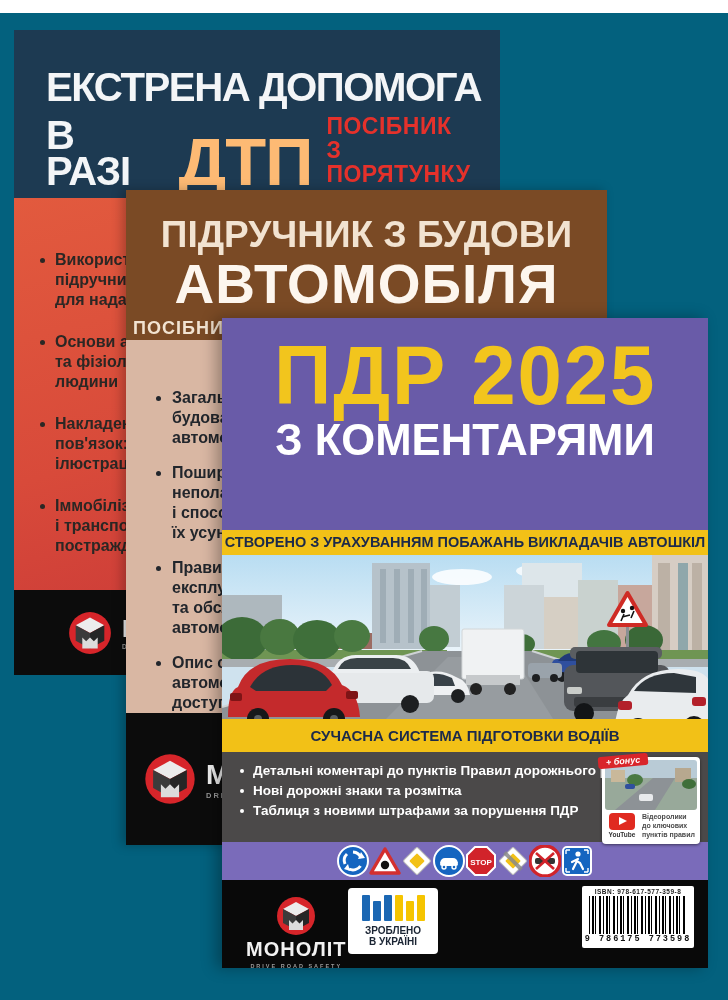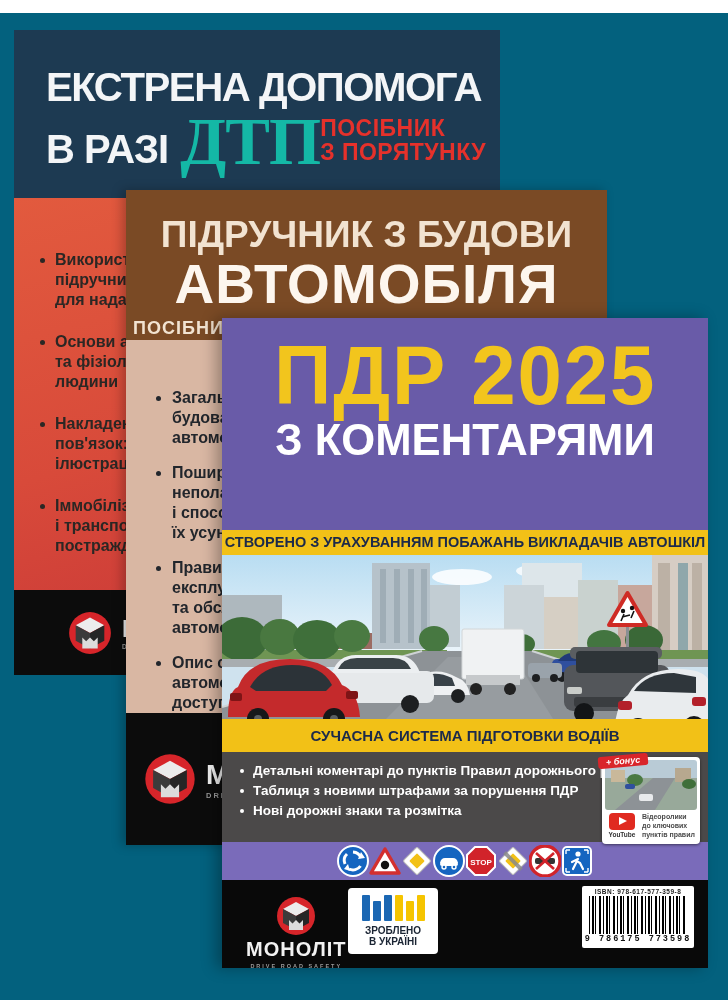--- a/index.html
+++ b/index.html
@@ -8,22 +8,22 @@
   .bg-teal{position:absolute;left:0;top:13px;width:728px;height:987px;background:#03617e;}
 
   .book{position:absolute;display:flex;flex-direction:column;}
   
   .book1{left:14px;top:30px;width:486px;height:645px;z-index:1;}
   .b1-header{height:168px;background:#1d3a52;padding:34px 10px 0 32px;box-sizing:border-box;}
   .b1-line1{color:#f3f5f7;font-weight:bold;font-size:41px;letter-spacing:-1.5px;white-space:nowrap;
             transform:scaleX(.98);transform-origin:left;}
   .b1-row2{display:flex;align-items:flex-end;margin-top:4px;}
   .b1-line2{color:#f3f5f7;font-weight:bold;font-size:40px;letter-spacing:-1px;line-height:.9;}
-  .b1-dtp{color:#14b8a6;font-weight:bold;font-size:67px;letter-spacing:-1px;line-height:.78;margin-left:12px;font-family:Liberation Serif, serif;}
-  .b1-badge{color:#e5312b;font-weight:bold;font-size:23px;line-height:1.04;margin-left:0;
+  .b1-dtp{color:#fdba74;font-weight:bold;font-size:67px;letter-spacing:-1px;line-height:.78;margin-left:12px;}
+  .b1-badge{color:#e5312b;font-weight:bold;font-size:23px;line-height:1.04;margin-left:14px;
             letter-spacing:.5px;padding-bottom:2px;white-space:pre-line;}
   .b1-body{height:392px;background:linear-gradient(165deg,#e25a3e 0%,#d84a3a 55%,#c93837 100%);
            padding:52px 0 0 26px;box-sizing:border-box;color:#2b2724;}
   .b1-body ul,.b2-body ul,.b3-bullets ul{list-style:none;margin:0;padding:0;}
   .b1-body li{position:relative;padding-left:15px;font-size:16px;font-weight:bold;line-height:20px;
               margin-bottom:22px;white-space:pre-line;}
   .b1-body li::before{content:"";position:absolute;left:0;top:8px;width:5px;height:5px;border-radius:50%;background:#2b2724;}
   .b1-footer{height:85px;background:#0c0c0c;display:flex;align-items:center;padding-left:54px;box-sizing:border-box;}
 
   
@@ -316,22 +316,22 @@
         </g>
       </svg>
     </div>
 
     <div class="b3-strip b3-strip2">СУЧАСНА СИСТЕМА ПІДГОТОВКИ ВОДІЇВ</div>
 
     <div class="b3-gray">
       <div class="b3-bullets">
         <ul>
           <li>Детальні коментарі до пунктів Правил дорожнього руху</li>
+          <li>Нові дорожні знаки та розмітка</li>
           <li>Таблиця з новими штрафами за порушення ПДР</li>
-          <li>Нові дорожні знаки та розмітка</li>
         </ul>
       </div>
       <div class="bonus-card">
         <div class="bonus-ribbon">+ бонус</div>
         <div class="bonus-scene">
           <svg width="92" height="50" viewBox="0 0 92 50">
             <rect width="92" height="20" fill="#b9cbd6"></rect>
             <rect y="18" width="92" height="32" fill="#98a99a"></rect>
             <polygon points="10,50 50,50 70,18 48,18" fill="#8d9296"></polygon>
             <rect x="6" y="10" width="14" height="12" fill="#c9b89a"></rect>

